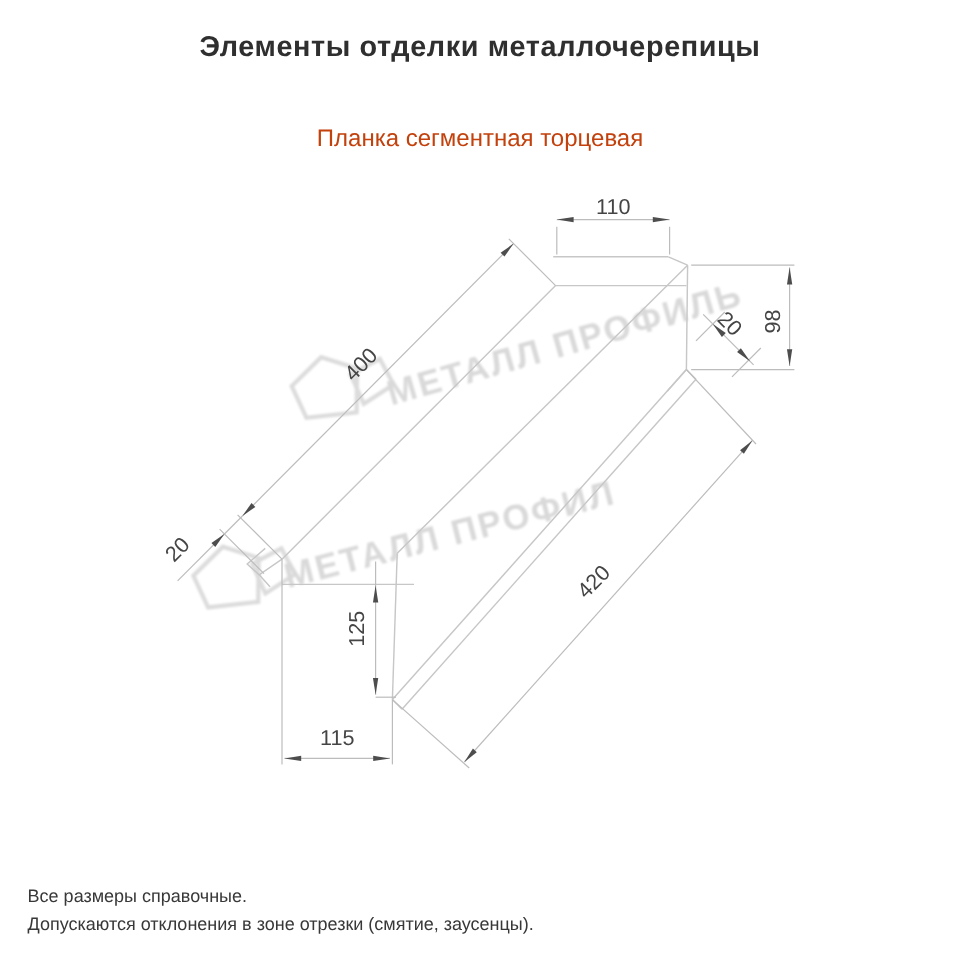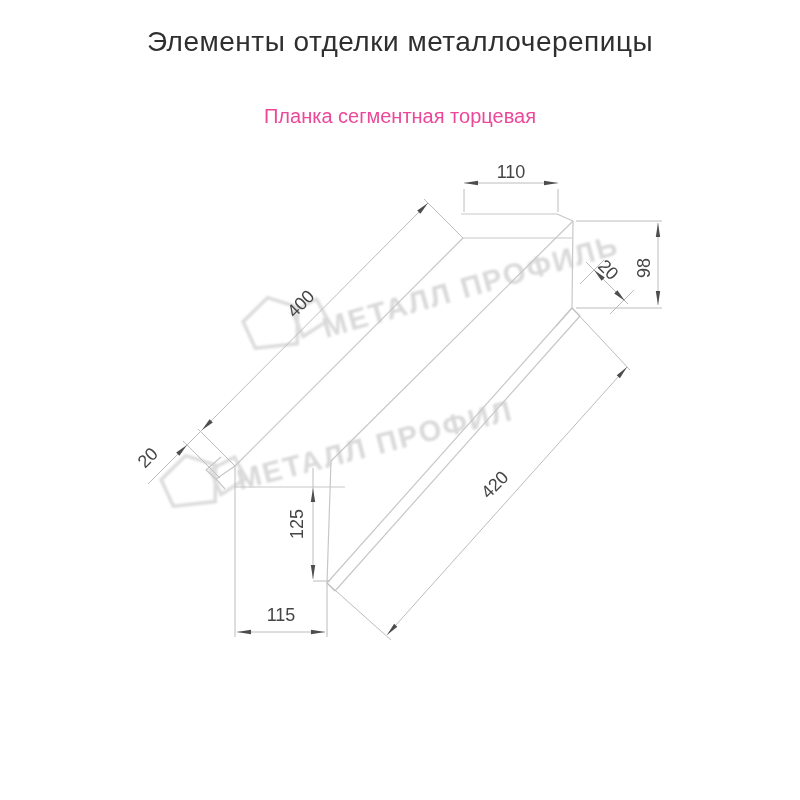--- a/index.html
+++ b/index.html
@@ -1,21 +1,21 @@
 <!DOCTYPE html>
 <html><head>
 <meta charset="utf-8">
 <style>
   html,body{margin:0;padding:0;background:#ffffff;}
   .page{position:relative;width:800px;height:800px;background:#ffffff;overflow:hidden;
         font-family:"Liberation Sans","DejaVu Sans",sans-serif;}
   .title{position:absolute;top:26px;left:0;width:800px;text-align:center;
-         font-size:28px;font-weight:normal;color:#2f2f2f;letter-spacing:0.5px;}
+         font-size:24px;font-weight:bold;color:#2f2f2f;letter-spacing:0.5px;}
   .subtitle{position:absolute;top:104px;left:0;width:800px;text-align:center;
-            font-size:20px;line-height:24px;color:#ec4899;}
+            font-size:20px;line-height:24px;color:#c2410c;}
   .footer{position:absolute;top:736px;left:23px;font-size:15px;line-height:23px;color:#383838;}
   svg text{font-family:"Liberation Sans","DejaVu Sans",sans-serif;}
   .dimtxt{font-size:18px;fill:#454545;}
   .wmtxt{font-size:29px;font-weight:bold;letter-spacing:2px;fill:#d9d9d9;}
 </style>
 </head>
 <body>
 
 <div class="page">
 
@@ -147,14 +147,18 @@
         <path d="M235,466 L235,637"></path>
         <path d="M327,583 L327,637"></path>
         <path d="M237,632 L325,632"></path>
       </g>
       <polygon fill="#4d4d4d" points="237,632 251,629.8 251,634.2"></polygon>
       <polygon fill="#4d4d4d" points="325,632 311,629.8 311,634.2"></polygon>
       <text class="dimtxt" text-anchor="middle" x="281" y="621">115</text>
     </g>
   </svg>
 
+  <div class="footer">
+    <div>Все размеры справочные.</div>
+    <div>Допускаются отклонения в зоне отрезки (смятие, заусенцы).</div>
+  </div>
 
 </div>
 
 </body></html>

